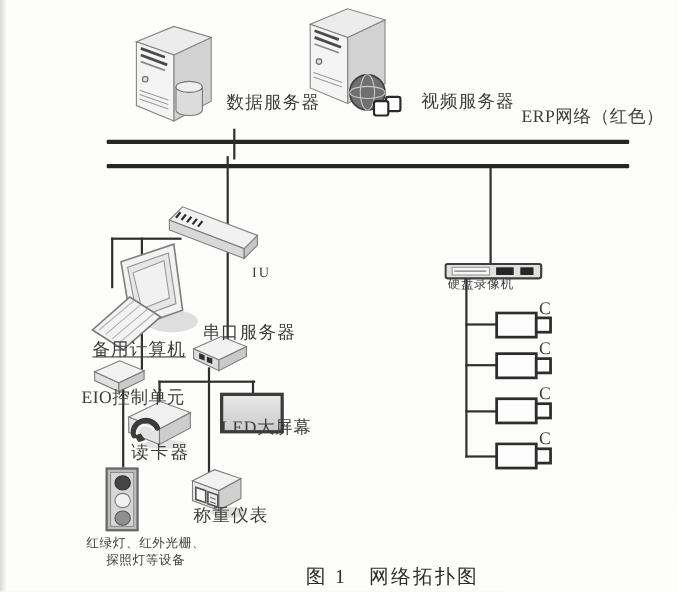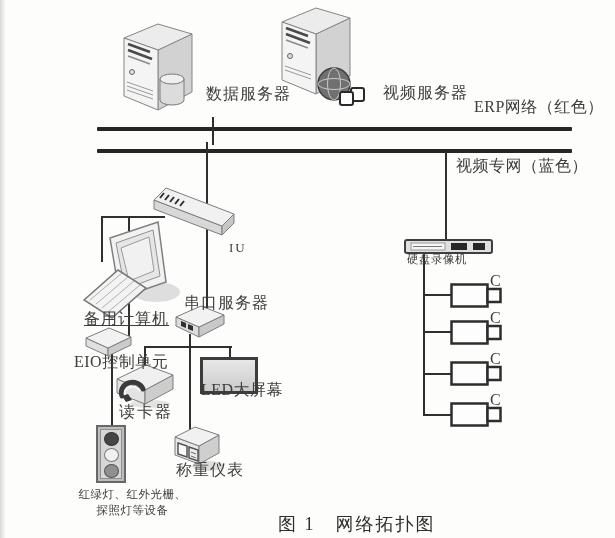--- a/index.html
+++ b/index.html
@@ -184,21 +184,20 @@
     <rect x="37.5" y="6" width="13" height="13" fill="#fdfdfd" stroke="#2d2d2d" stroke-width="2.5"></rect>
   </svg>
   <svg class="dev" style="left:450px;top:402px;" width="52" height="26" viewBox="0 0 52 26">
     <rect x="1.5" y="1.5" width="36" height="22" fill="#fdfdfd" stroke="#2d2d2d" stroke-width="2.5"></rect>
     <rect x="37.5" y="6" width="13" height="13" fill="#fdfdfd" stroke="#2d2d2d" stroke-width="2.5"></rect>
   </svg>
 
   <div class="lbl" style="left:206px;top:84px;">数据服务器</div>
   <div class="lbl" style="left:383px;top:83px;">视频服务器</div>
   <div class="lbl" style="left:474px;top:97px;letter-spacing:0.5px;font-family:Liberation Serif, serif;">ERP网络（红色）</div>
-  <div class="lbl" style="left:456px;top:156px;letter-spacing:0.5px;">视频专网（蓝色）</div>
   <div class="lbl" style="left:229px;top:240px;font-size:13px;letter-spacing:2px;text-align:right;">IU</div>
   <div class="lbl" style="left:184px;top:293px;">串口服务器</div>
   <div class="lbl" style="left:84px;top:309px;text-decoration:underline;">备用计算机</div>
   <div class="lbl" style="left:74px;top:352px;letter-spacing:0.5px;">EIO控制单元</div>
   <div class="lbl" style="left:119px;top:377px;letter-spacing:2px;margin-top:25px;">读卡器</div>
   <div class="lbl" style="left:201px;top:380px;letter-spacing:0.5px;">LED大屏幕</div>
   <div class="lbl" style="left:176px;top:460px;">称重仪表</div>
   <div class="fieldlbl">
     <div>红绿灯、红外光栅、</div>
     <div>探照灯等设备</div>

